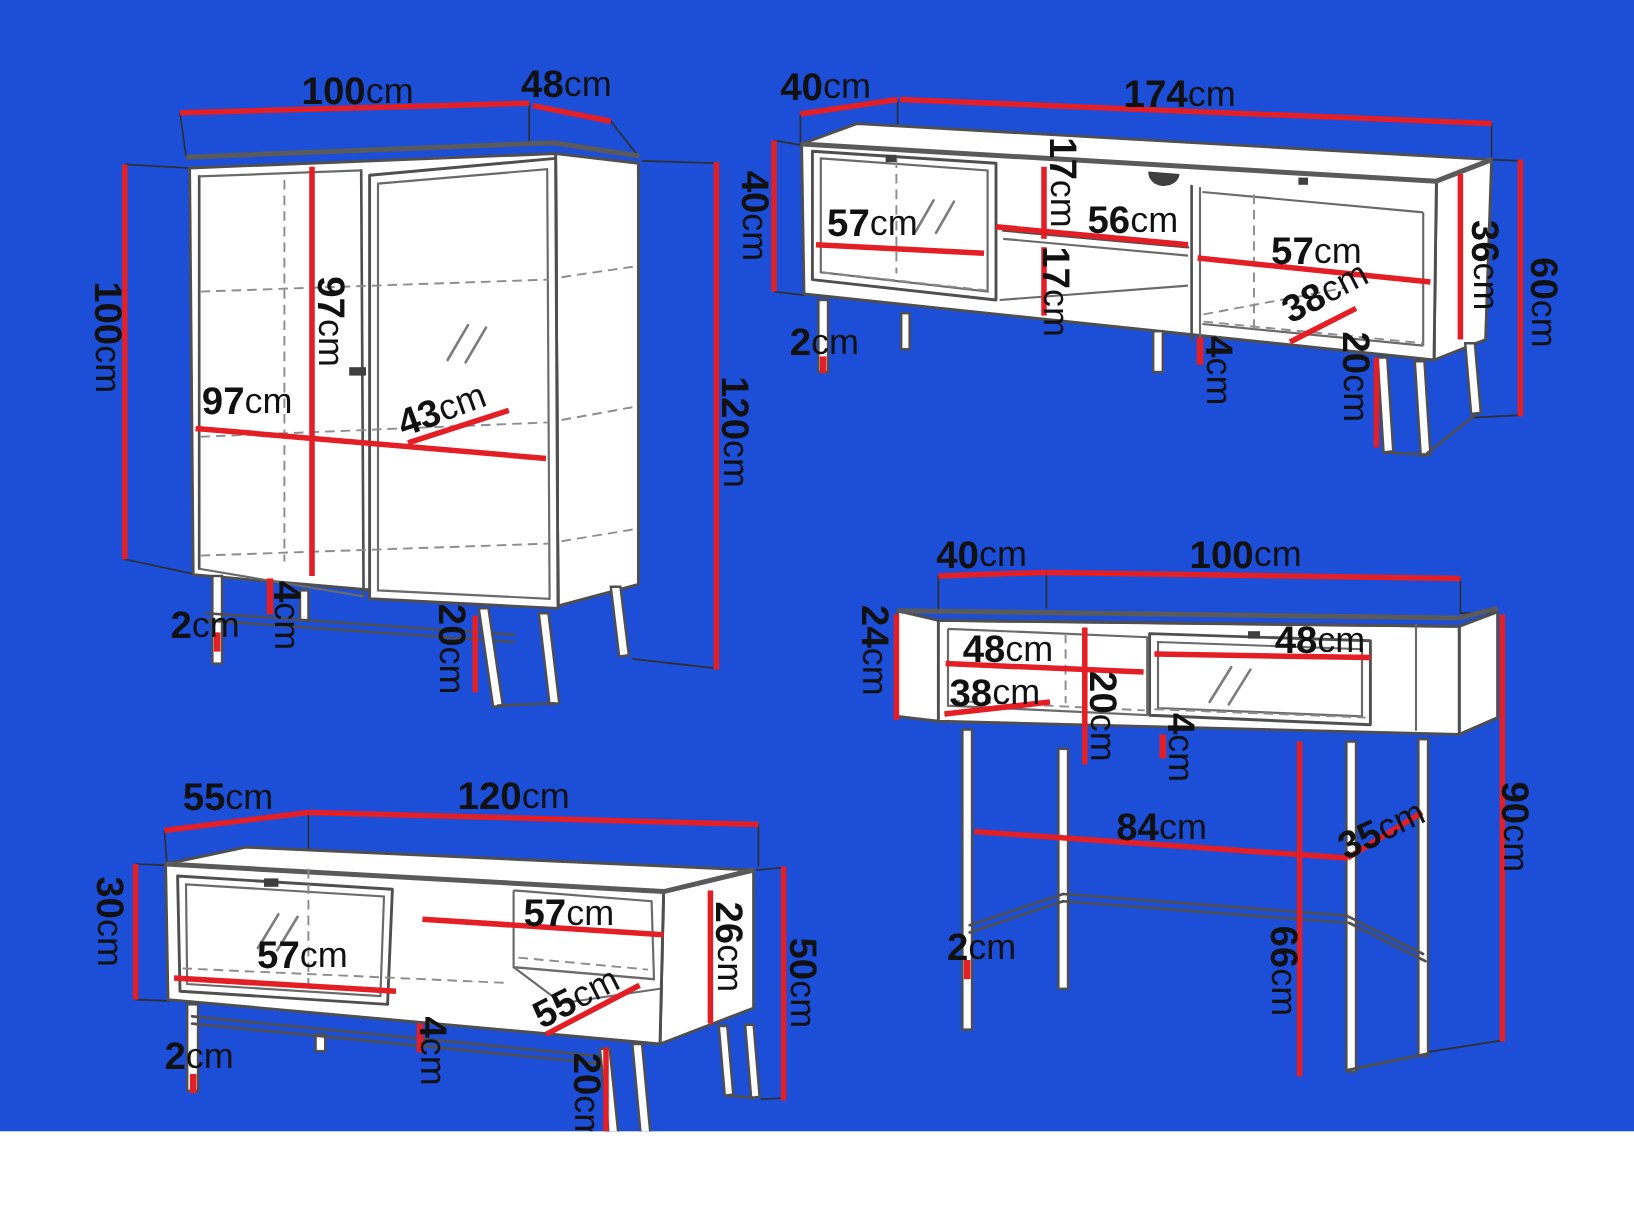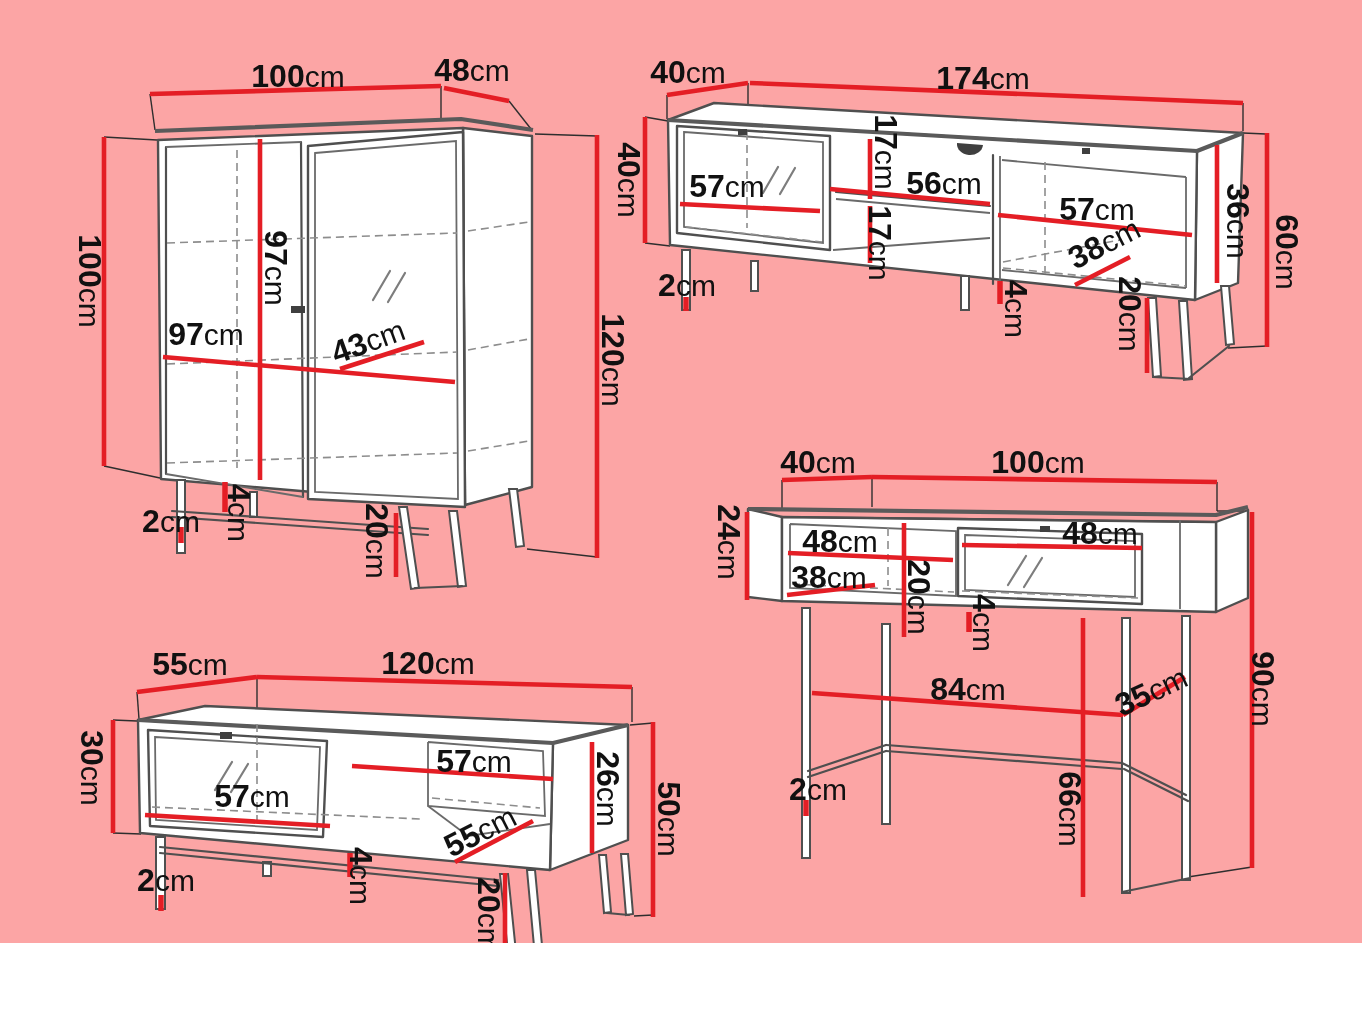--- a/index.html
+++ b/index.html
@@ -1,16 +1,16 @@
 <!DOCTYPE html>
 <html><head>
 <meta charset="utf-8">
 <style>
   html,body{margin:0;padding:0;background:#ffffff;}
-  .stage{position:relative;width:1362px;height:943px;background:#fca5a5;overflow:hidden;
+  .stage{position:relative;width:1362px;height:943px;background:#1d4ed8;overflow:hidden;
          font-family:"Liberation Sans", sans-serif;}
   svg{display:block}
   .face{fill:#ffffff;stroke:#4f4f4f;stroke-width:2.4;stroke-linejoin:round;}
   .band{fill:none;stroke:#5a5a5a;stroke-width:4.2;stroke-linejoin:round;}
   .edge{fill:none;stroke:#4f4f4f;stroke-width:2.2;stroke-linecap:round;}
   .thin{fill:none;stroke:#6a6a6a;stroke-width:1.8;}
   .dash{fill:none;stroke:#8d8d8d;stroke-width:1.6;stroke-dasharray:8 5;}
   .leg{fill:#ffffff;stroke:#4f4f4f;stroke-width:2;}
   .red{fill:none;stroke:#e41e25;stroke-width:4.6;stroke-linecap:butt;}
   .tick{fill:none;stroke:#e41e25;stroke-width:5.5;}

